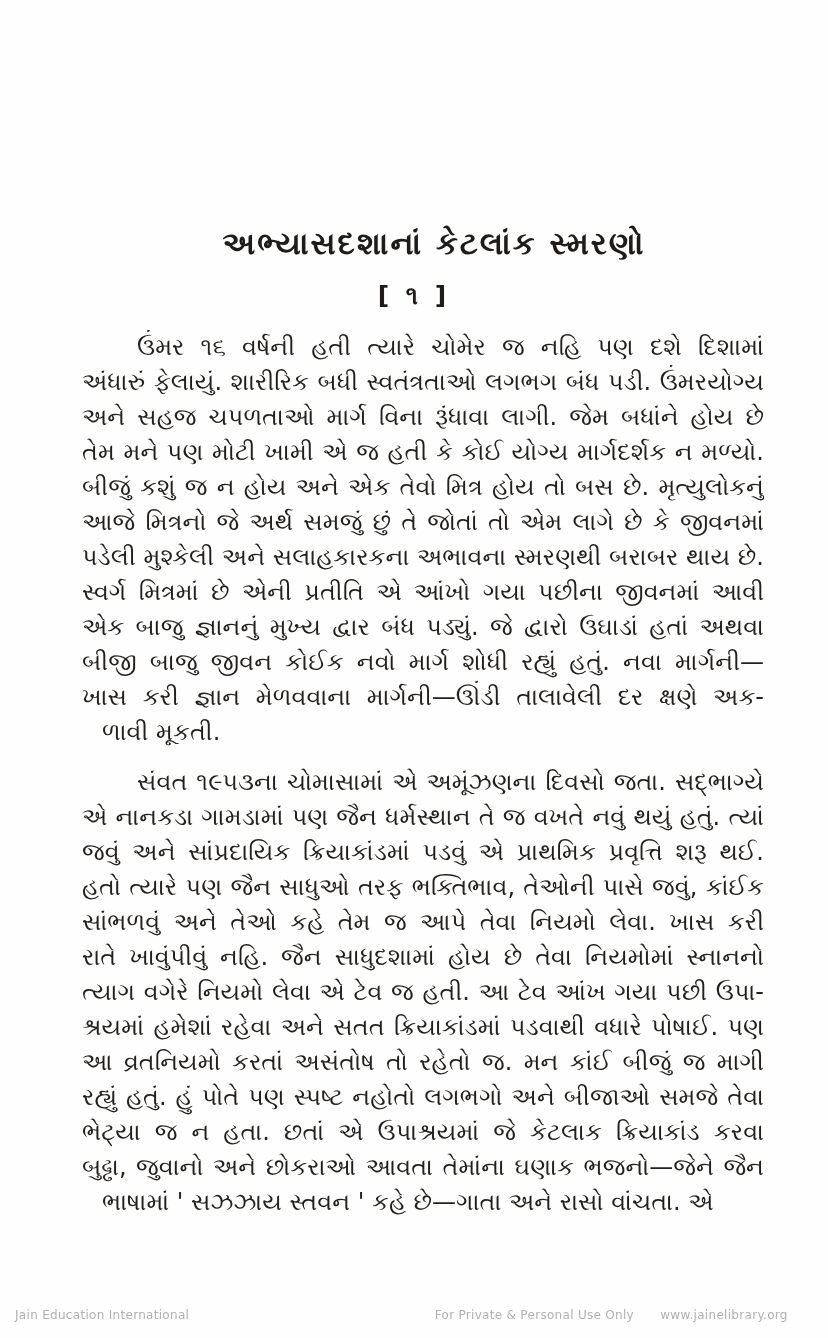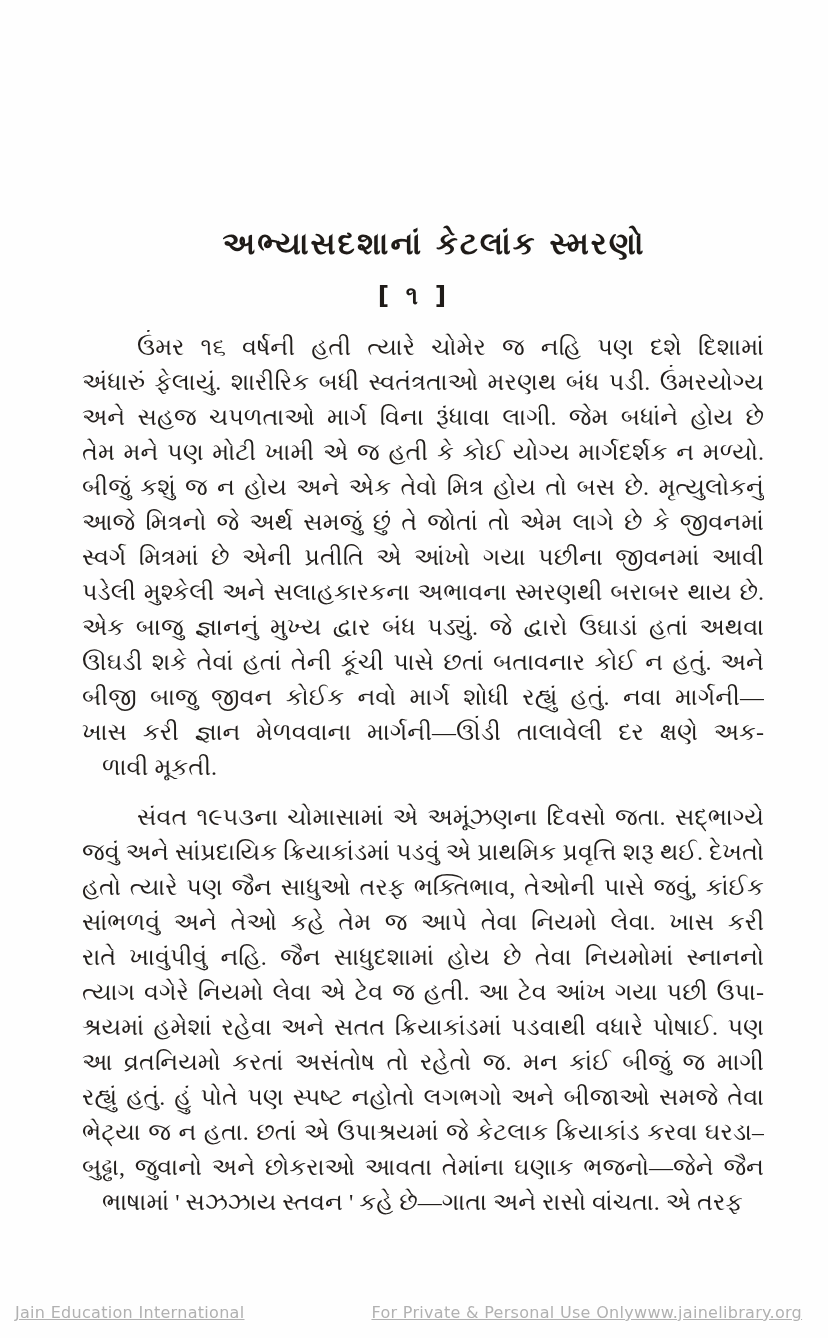--- a/index.html
+++ b/index.html
@@ -49,74 +49,72 @@
     line-height: 35px;
     color: #231f1c;
   }
   .paragraph { margin: 0 0 15px 0; }
   .line {
     text-align: justify;
     text-align-last: justify;
     white-space: normal;
     height: 35px;
     overflow: hidden;
-    font-family: Liberation Serif, serif;
   }
   .line.first { text-indent: 55px; }
   .line.last {
     text-align: left;
     text-align-last: left;
     margin-left: 20px;
   }
   .page-footer {
     position: absolute;
     left: 0;
     bottom: 16px;
     width: 100%;
     box-sizing: border-box;
     padding: 0 14px 0 15px;
     display: flex;
     justify-content: space-between;
     align-items: baseline;
-    font-size: 16px;
+    font-size: 12px;
     color: #b1b1b1;
     letter-spacing: 0.3px;
-    text-decoration: underline;
   }
   .page-footer .center { text-align: right; flex: 1; }
   .page-footer .left  { min-width: 220px; text-align: left; }
-  .page-footer .right { min-width: 180px; text-align: left; }
+  .page-footer .right { min-width: 180px; text-align: center; }
 </style>
 </head>
 <body>
 
 <div class="page">
 
   <h1 class="page-title">અભ્યાસદશાનાં કેટલાંક સ્મરણો</h1>
 
   <div class="section-marker">[ ૧ ]</div>
 
   <div class="body-text" id="paragraphs">
       <div class="paragraph">
         <div class="line first">ઉંમર ૧૬ વર્ષની હતી ત્યારે ચોમેર જ નહિ પણ દશે દિશામાં</div>
-        <div class="line">અંધારું ફેલાયું. શારીરિક બધી સ્વતંત્રતાઓ મરણથ બંધ પડી. ઉંમરયોગ્ય</div>
+        <div class="line">અંધારું ફેલાયું. શારીરિક બધી સ્વતંત્રતાઓ લગભગ બંધ પડી. ઉંમરયોગ્ય</div>
         <div class="line">અને સહજ ચપળતાઓ માર્ગ વિના રૂંધાવા લાગી. જેમ બધાંને હોય છે</div>
         <div class="line">તેમ મને પણ મોટી ખામી એ જ હતી કે કોઈ યોગ્ય માર્ગદર્શક ન મળ્યો.</div>
         <div class="line">બીજું કશું જ ન હોય અને એક તેવો મિત્ર હોય તો બસ છે. મૃત્યુલોકનું</div>
         <div class="line">આજે મિત્રનો જે અર્થ સમજું છું તે જોતાં તો એમ લાગે છે કે જીવનમાં</div>
+        <div class="line">પડેલી મુશ્કેલી અને સલાહકારકના અભાવના સ્મરણથી બરાબર થાય છે.</div>
         <div class="line">સ્વર્ગ મિત્રમાં છે એની પ્રતીતિ એ આંખો ગયા પછીના જીવનમાં આવી</div>
-        <div class="line">પડેલી મુશ્કેલી અને સલાહકારકના અભાવના સ્મરણથી બરાબર થાય છે.</div>
         <div class="line">એક બાજુ જ્ઞાનનું મુખ્ય દ્વાર બંધ પડ્યું. જે દ્વારો ઉઘાડાં હતાં અથવા</div>
-        <div class="line">ઊઘડી શકે તેવાં હતાં તેની કૂંચી પાસે છતાં બતાવનાર કોઈ ન હતું. અને</div>
         <div class="line">બીજી બાજુ જીવન કોઈક નવો માર્ગ શોધી રહ્યું હતું. નવા માર્ગની—</div>
         <div class="line">ખાસ કરી જ્ઞાન મેળવવાના માર્ગની—ઊંડી તાલાવેલી દર ક્ષણે અક-</div>
         <div class="line last">ળાવી મૂકતી.</div>
       </div>
       <div class="paragraph">
         <div class="line first">સંવત ૧૯૫૩ના ચોમાસામાં એ અમૂંઝણના દિવસો જતા. સદ્ભાગ્યે</div>
+        <div class="line">એ નાનકડા ગામડામાં પણ જૈન ધર્મસ્થાન તે જ વખતે નવું થયું હતું. ત્યાં</div>
         <div class="line">જવું અને સાંપ્રદાયિક ક્રિયાકાંડમાં પડવું એ પ્રાથમિક પ્રવૃત્તિ શરૂ થઈ. દેખતો</div>
         <div class="line">હતો ત્યારે પણ જૈન સાધુઓ તરફ ભક્તિભાવ, તેઓની પાસે જવું, કાંઈક</div>
         <div class="line">સાંભળવું અને તેઓ કહે તેમ જ આપે તેવા નિયમો લેવા. ખાસ કરી</div>
         <div class="line">રાતે ખાવુંપીવું નહિ. જૈન સાધુદશામાં હોય છે તેવા નિયમોમાં સ્નાનનો</div>
         <div class="line">ત્યાગ વગેરે નિયમો લેવા એ ટેવ જ હતી. આ ટેવ આંખ ગયા પછી ઉપા-</div>
         <div class="line">શ્રયમાં હમેશાં રહેવા અને સતત ક્રિયાકાંડમાં પડવાથી વધારે પોષાઈ. પણ</div>
         <div class="line">આ વ્રતનિયમો કરતાં અસંતોષ તો રહેતો જ. મન કાંઈ બીજું જ માગી</div>
         <div class="line">રહ્યું હતું. હું પોતે પણ સ્પષ્ટ નહોતો લગભગો અને બીજાઓ સમજે તેવા</div>
         <div class="line">ભેટ્યા જ ન હતા. છતાં એ ઉપાશ્રયમાં જે કેટલાક ક્રિયાકાંડ કરવા ઘરડા–</div>
         <div class="line">બુઢ્ઢા, જુવાનો અને છોકરાઓ આવતા તેમાંના ઘણાક ભજનો—જેને જૈન</div>

